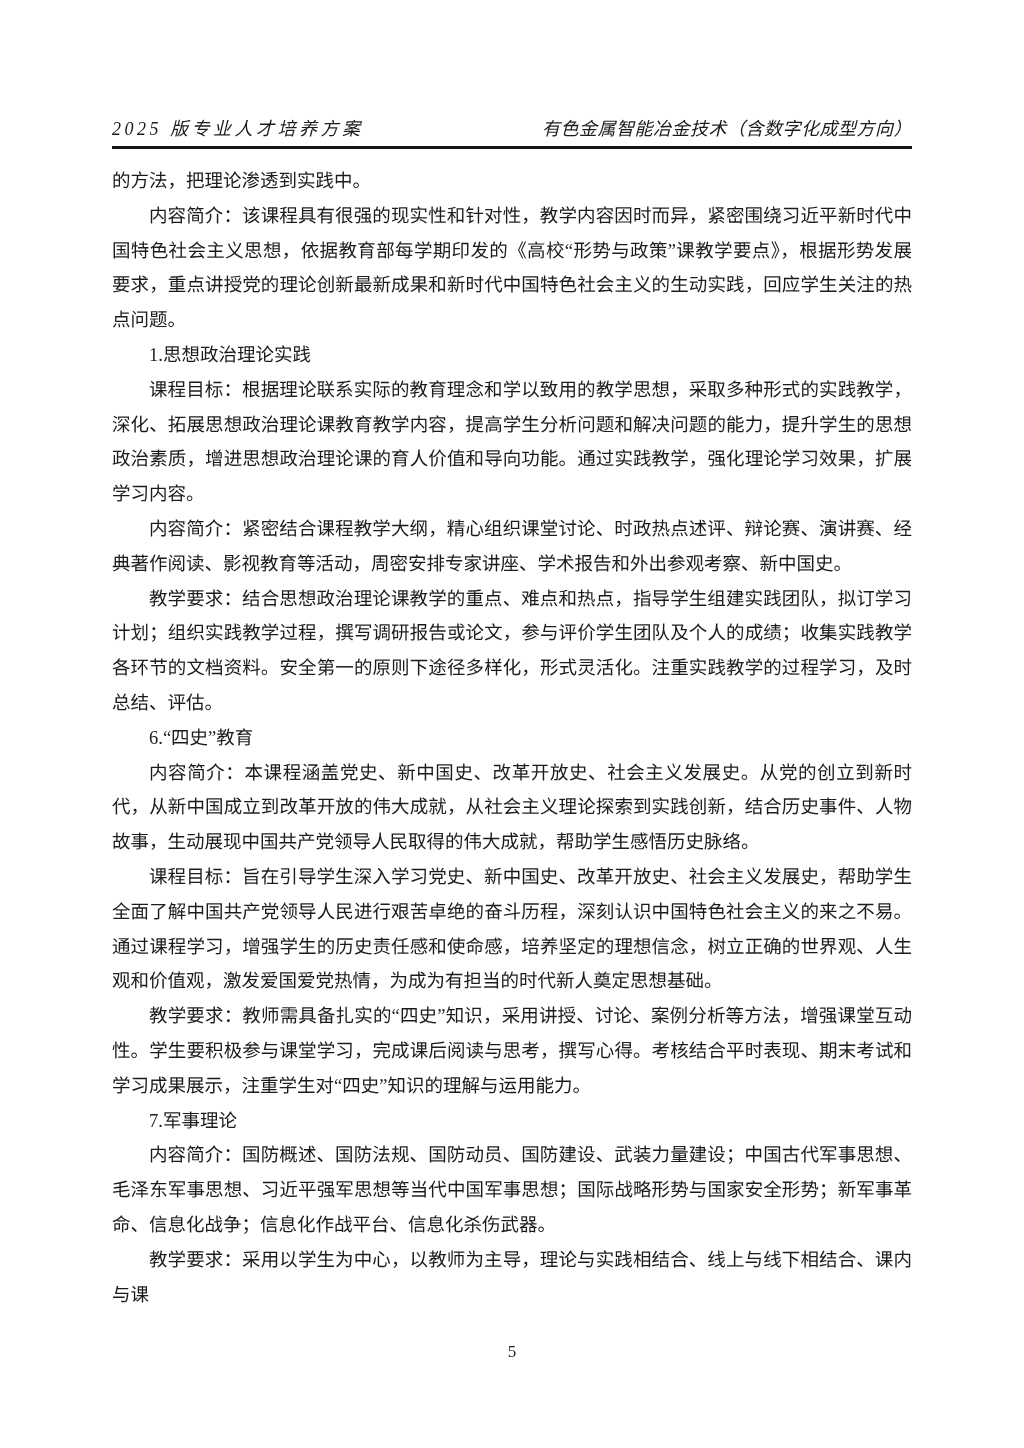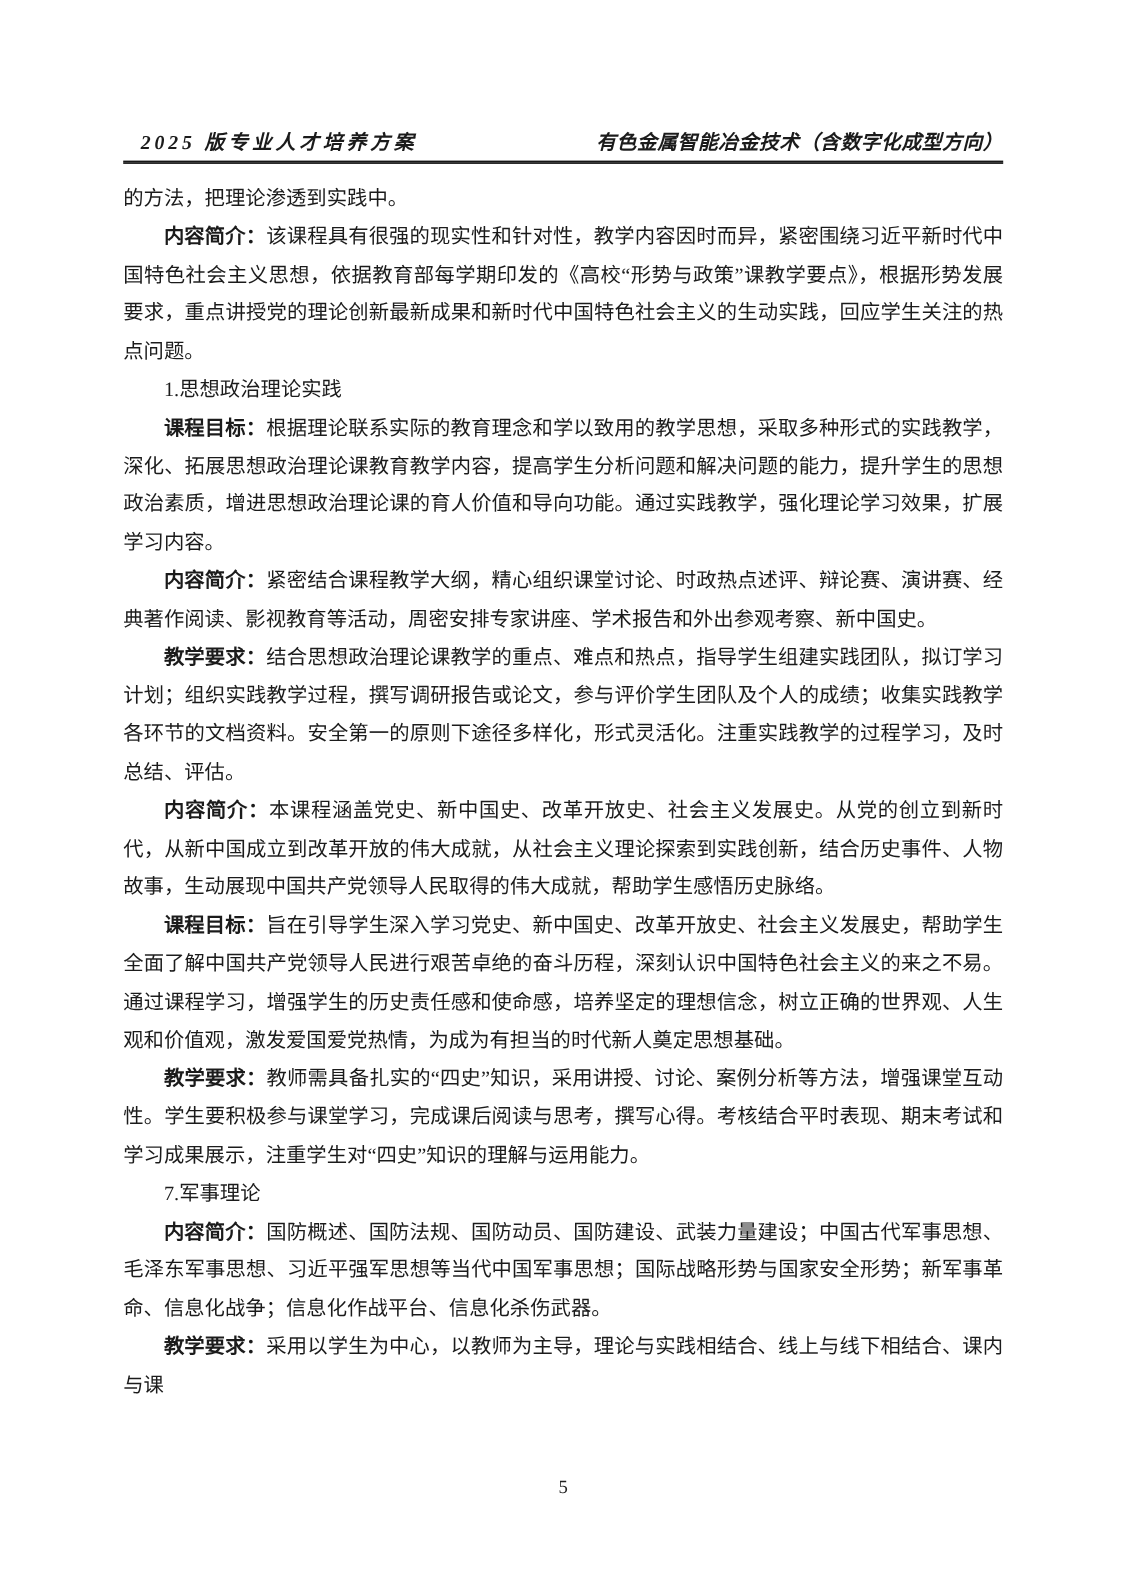--- a/index.html
+++ b/index.html
@@ -13,45 +13,44 @@
   .page {
     position: relative;
     width: 1024px; height: 1448px;
     padding: 118px 112px 0 112px;
     background: #ffffff;
   }
   .hdr {
     display: flex;
     justify-content: space-between;
     align-items: baseline;
-    font-weight: bold;
+    font-weight: normal;
     font-style: italic;
     font-size: 18px;
     white-space: nowrap;
     line-height: 22px;
-    margin-left: 16px;
   }
   .hdr-left  { letter-spacing: 3.5px; }
   .hdr-right { letter-spacing: 0.5px; }
   .rule {
     margin-top: 6px;
     height: 3px;
     border-top: 2.5px solid #161616;
     border-bottom: 1.6px solid #161616;
   }
   .content {
     margin-top: 15px;
     font-size: 18.5px;
     line-height: 34.8px;
     text-align: justify;
     text-justify: inter-character;
   }
   .content p { text-indent: 2em; }
   .content p.cont { text-indent: 0; }
-  .content p b { font-weight: bold; }
+  .content p b { font-weight: normal; }
   .pagenum {
     position: absolute;
     top: 1342px; left: 0;
     width: 100%;
     text-align: center;
     font-size: 17px;
     color: #222;
   }
 </style>
 </head>
@@ -72,20 +71,21 @@
 
 
     <p><span>1.思想政治理论实践</span></p>
 
     <p><b>课程目标：</b><span>根据理论联系实际的教育理念和学以致用的教学思想，采取多种形式的实践教学，深化、拓展思想政治理论课教育教学内容，提高学生分析问题和解决问题的能力，提升学生的思想政治素质，增进思想政治理论课的育人价值和导向功能。通过实践教学，强化理论学习效果，扩展学习内容。</span></p>
 
     <p><b>内容简介：</b><span>紧密结合课程教学大纲，精心组织课堂讨论、时政热点述评、辩论赛、演讲赛、经典著作阅读、影视教育等活动，周密安排专家讲座、学术报告和外出参观考察、新中国史。</span></p>
 
     <p><b>教学要求：</b><span>结合思想政治理论课教学的重点、难点和热点，指导学生组建实践团队，拟订学习计划；组织实践教学过程，撰写调研报告或论文，参与评价学生团队及个人的成绩；收集实践教学各环节的文档资料。安全第一的原则下途径多样化，形式灵活化。注重实践教学的过程学习，及时总结、评估。</span></p>
 
+    <p><span>6.“四史”教育</span></p>
 
     <p><b>内容简介：</b><span>本课程涵盖党史、新中国史、改革开放史、社会主义发展史。从党的创立到新时代，从新中国成立到改革开放的伟大成就，从社会主义理论探索到实践创新，结合历史事件、人物故事，生动展现中国共产党领导人民取得的伟大成就，帮助学生感悟历史脉络。</span></p>
 
     <p><b>课程目标：</b><span>旨在引导学生深入学习党史、新中国史、改革开放史、社会主义发展史，帮助学生全面了解中国共产党领导人民进行艰苦卓绝的奋斗历程，深刻认识中国特色社会主义的来之不易。通过课程学习，增强学生的历史责任感和使命感，培养坚定的理想信念，树立正确的世界观、人生观和价值观，激发爱国爱党热情，为成为有担当的时代新人奠定思想基础。</span></p>
 
     <p><b>教学要求：</b><span>教师需具备扎实的“四史”知识，采用讲授、讨论、案例分析等方法，增强课堂互动性。学生要积极参与课堂学习，完成课后阅读与思考，撰写心得。考核结合平时表现、期末考试和学习成果展示，注重学生对“四史”知识的理解与运用能力。</span></p>
 
     <p><span>7.军事理论</span></p>
 
 

